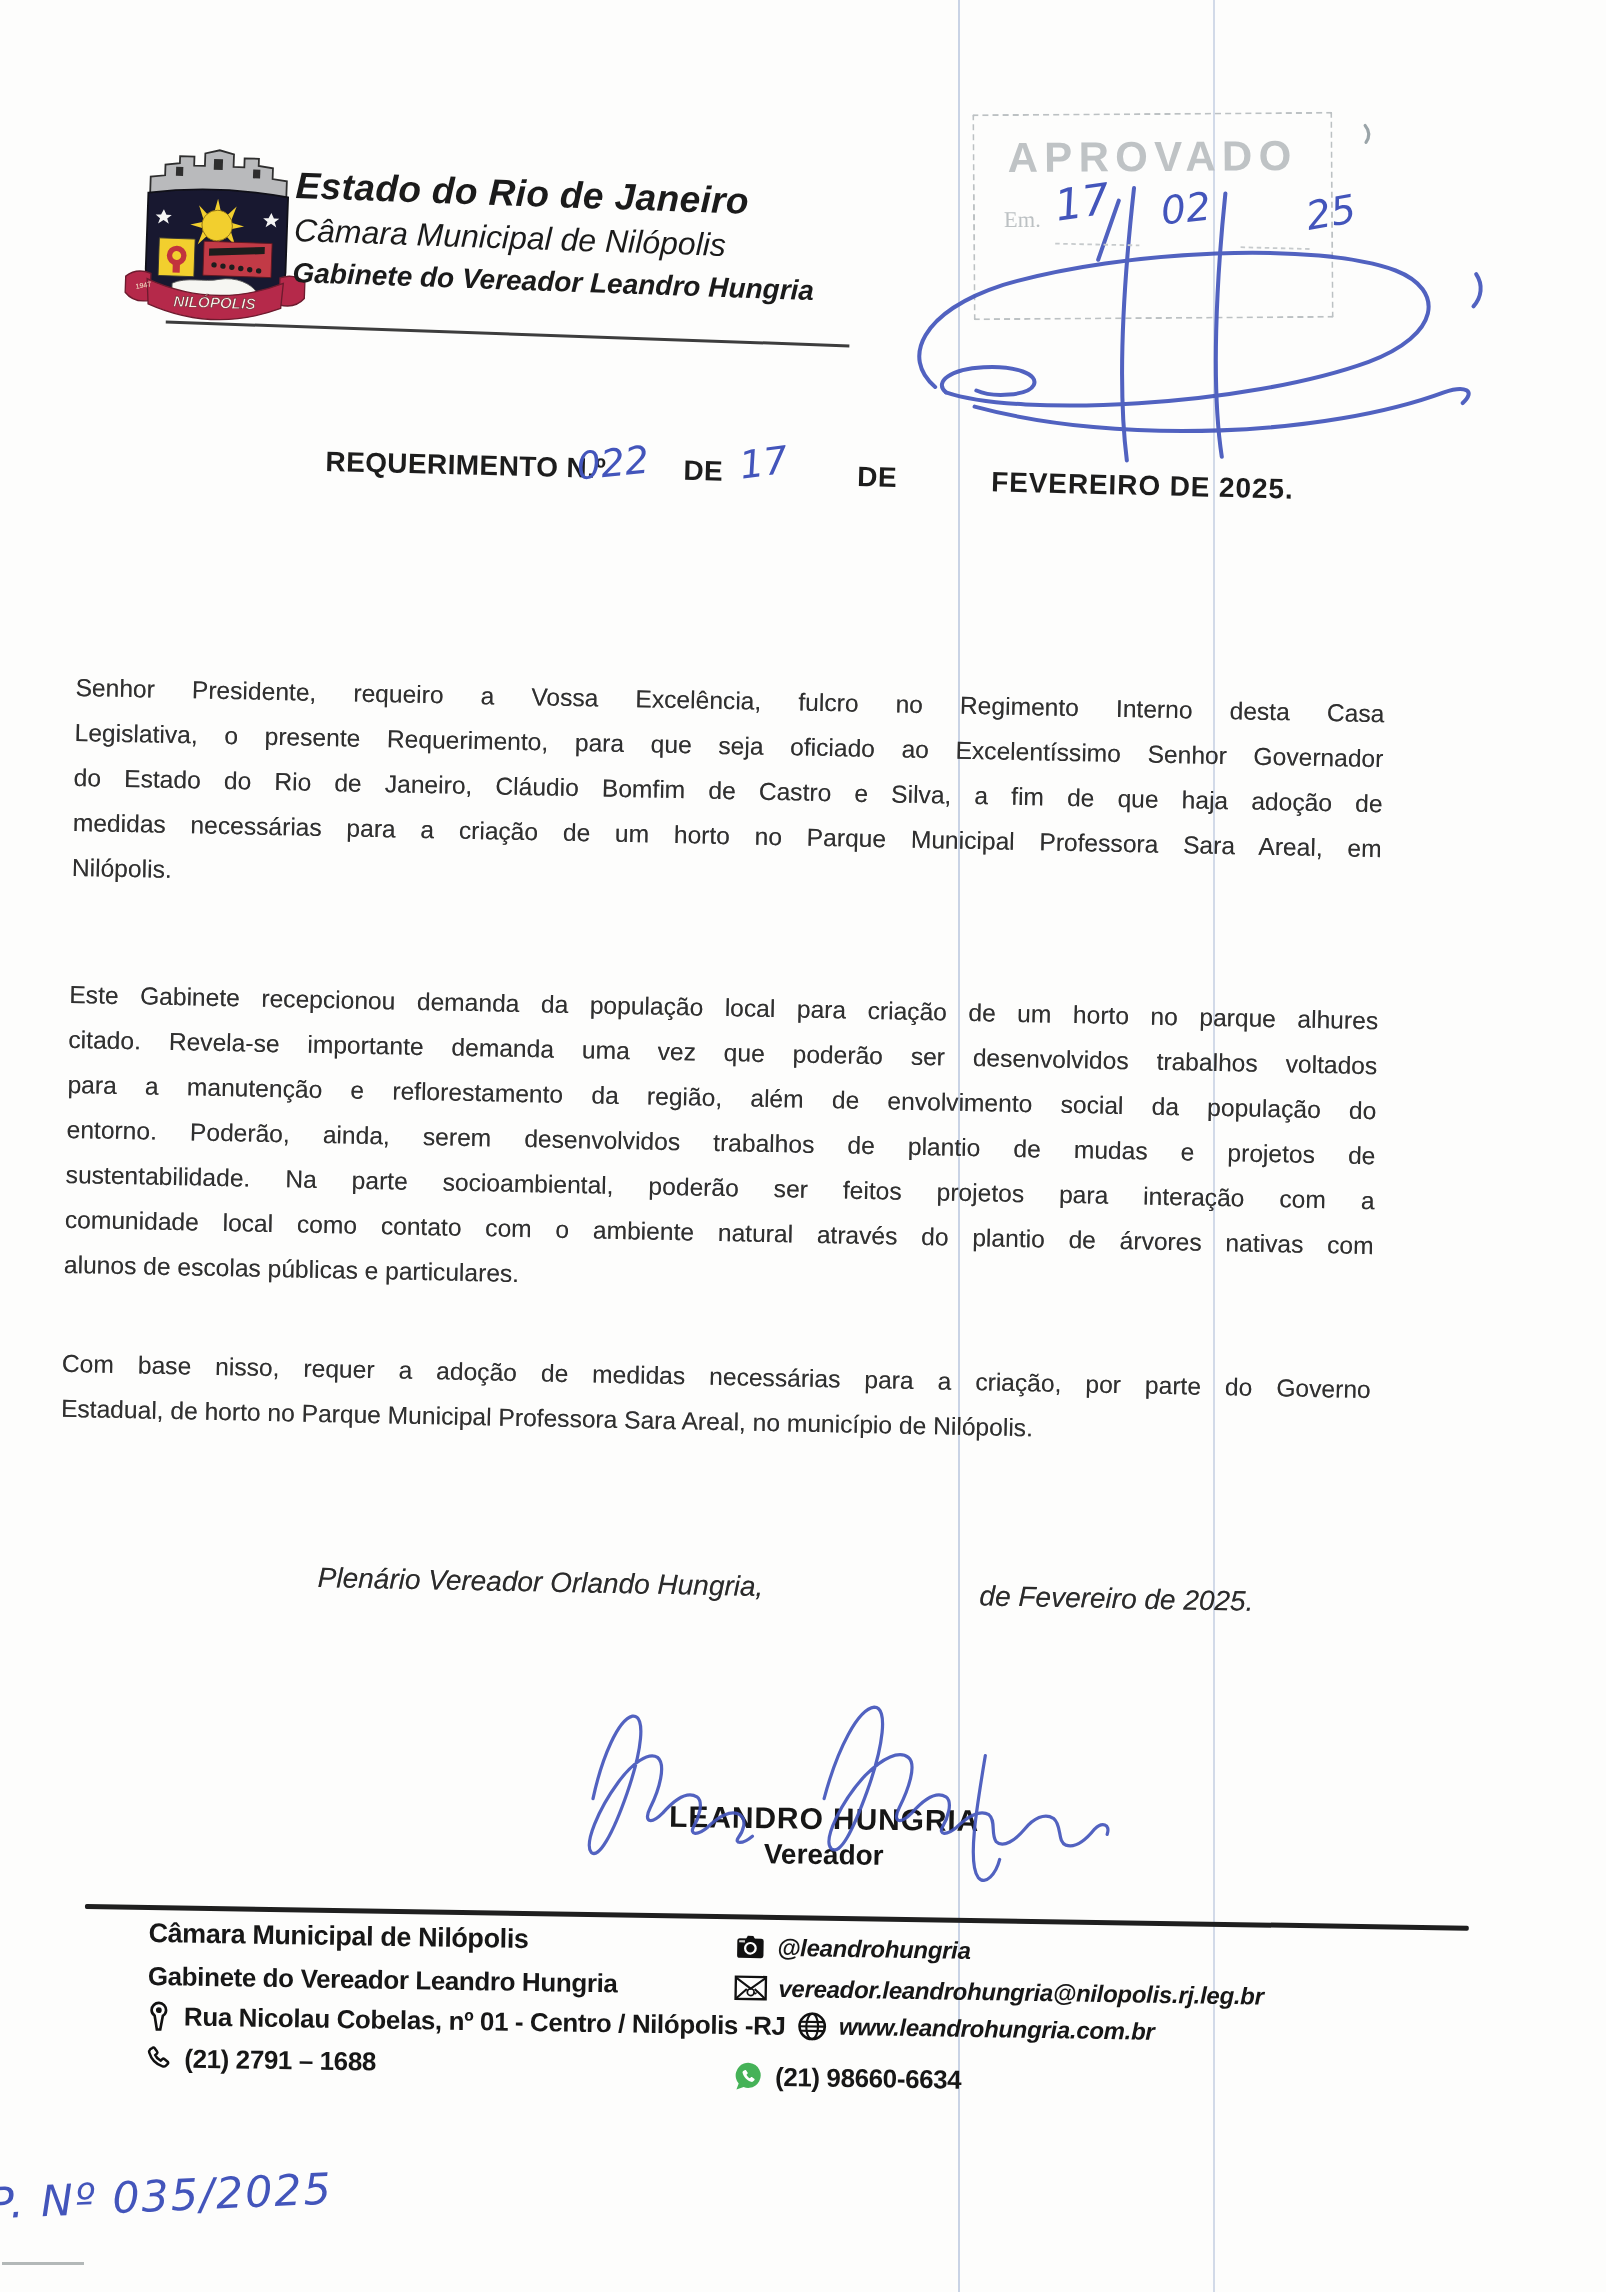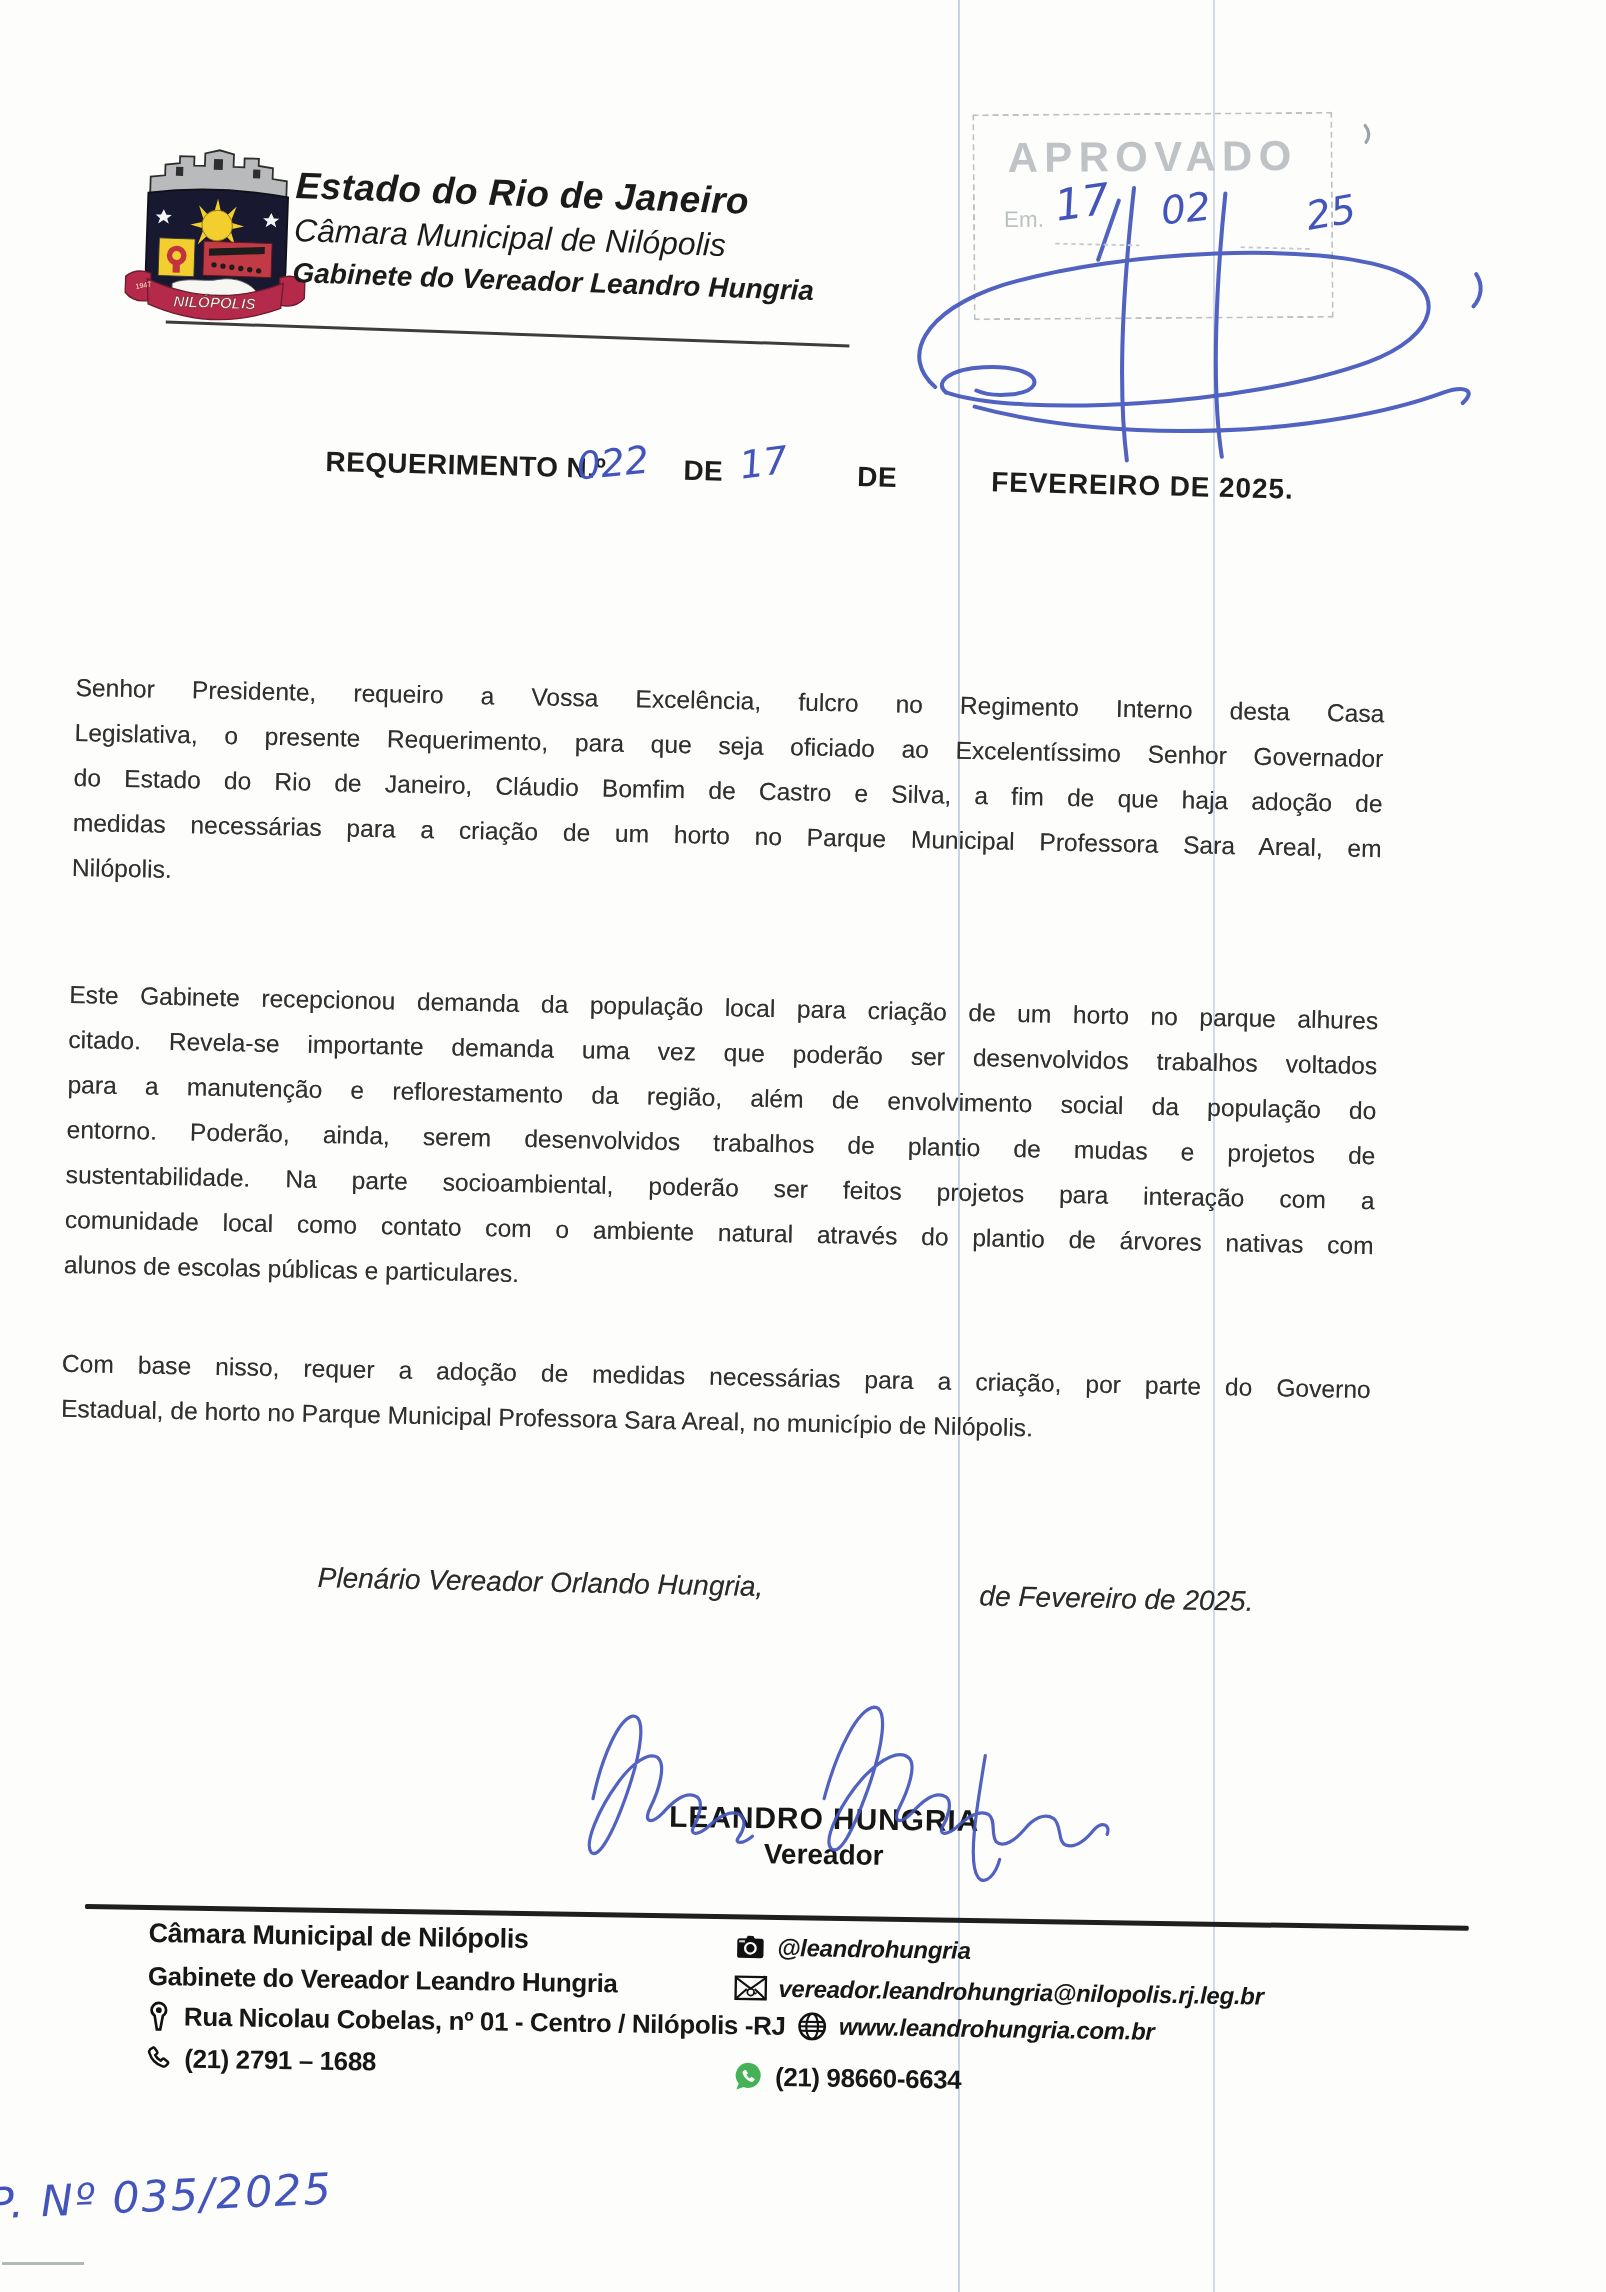--- a/index.html
+++ b/index.html
@@ -18,21 +18,21 @@
   .h1{font-size:37px;font-weight:bold;font-style:italic;letter-spacing:0.4px;}
   .h2{font-size:32px;font-style:italic;margin-top:5.4px;}
   .h3{font-size:28px;font-weight:bold;font-style:italic;margin-top:7.2px;}
   .hrule{position:absolute;left:47px;top:176px;width:684px;height:2.7px;background:#3d3d3d;}
 
   
   .stamp{position:absolute;left:973px;top:113px;width:356px;height:202px;
          border:2.7px dashed #b9bec0;border-radius:1.8px;transform:rotate(-.4deg);opacity:.95;}
   .aprov{margin-top:18px;text-align:center;font-size:42px;font-weight:bold;
          letter-spacing:6.3px;color:#b5babd;opacity:.9;}
-  .emlbl{position:absolute;left:29px;top:91px;font-size:22.4px;color:#b9bec0;}
+  .emlbl{position:absolute;left:29px;top:91px;font-size:22.4px;color:#b9bec0;font-family:Liberation Serif, serif;}
 
   .hw{position:absolute;font-family:"DejaVu Sans",sans-serif;font-style:italic;color:#4355bb;}
   .d17{left:1055px;top:177px;font-size:43px;transform:rotate(-8deg);}
   .d02{left:1161px;top:186px;font-size:39px;transform:rotate(-6deg);}
   .d25{left:1306px;top:190px;font-size:39px;transform:rotate(-10deg);}
 
   
   .titlerow{position:absolute;left:326px;top:441px;width:1075px;height:54px;
             transform:rotate(1.4deg);transform-origin:0 0;font-weight:bold;color:#1d1d1d;}
   .titlerow span{position:absolute;white-space:nowrap;}

